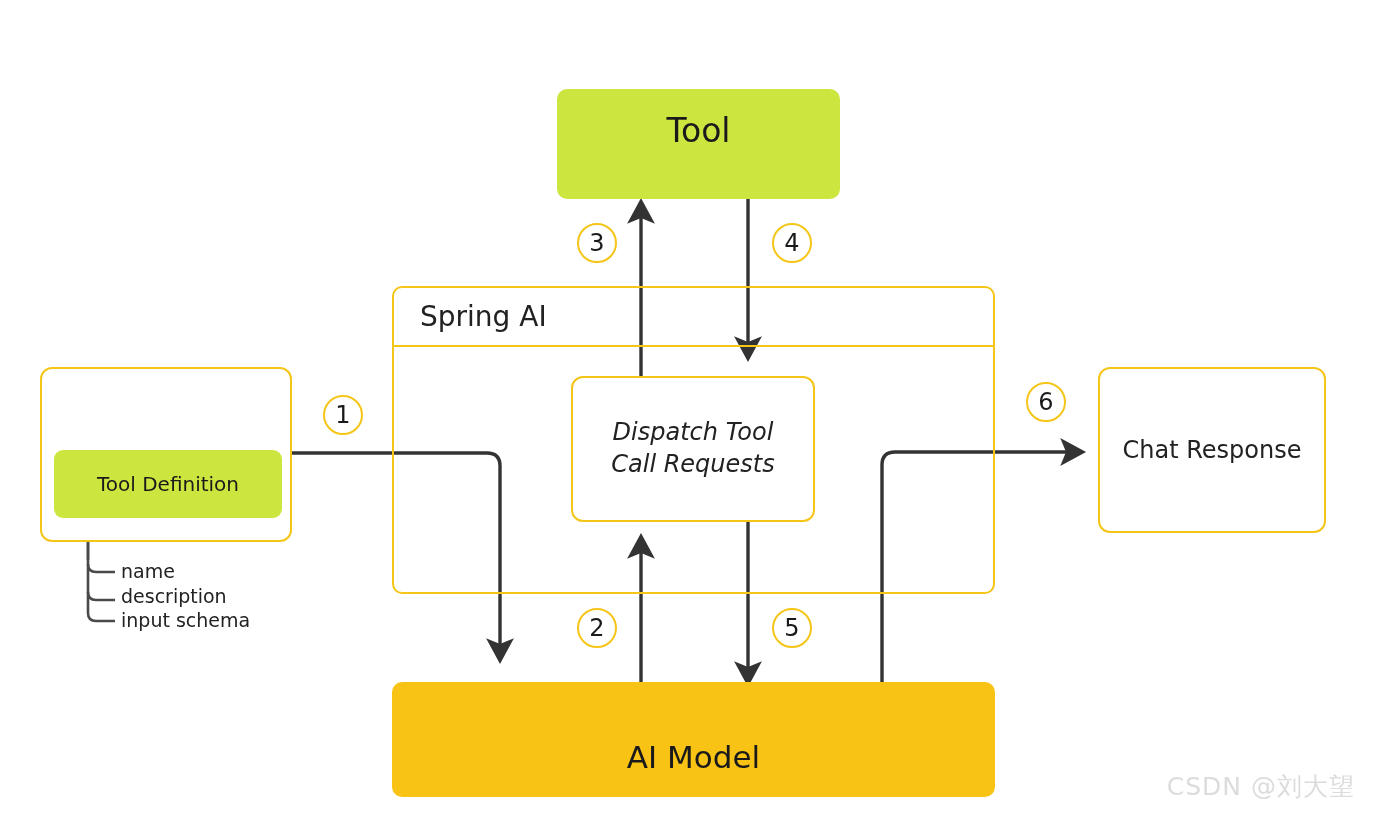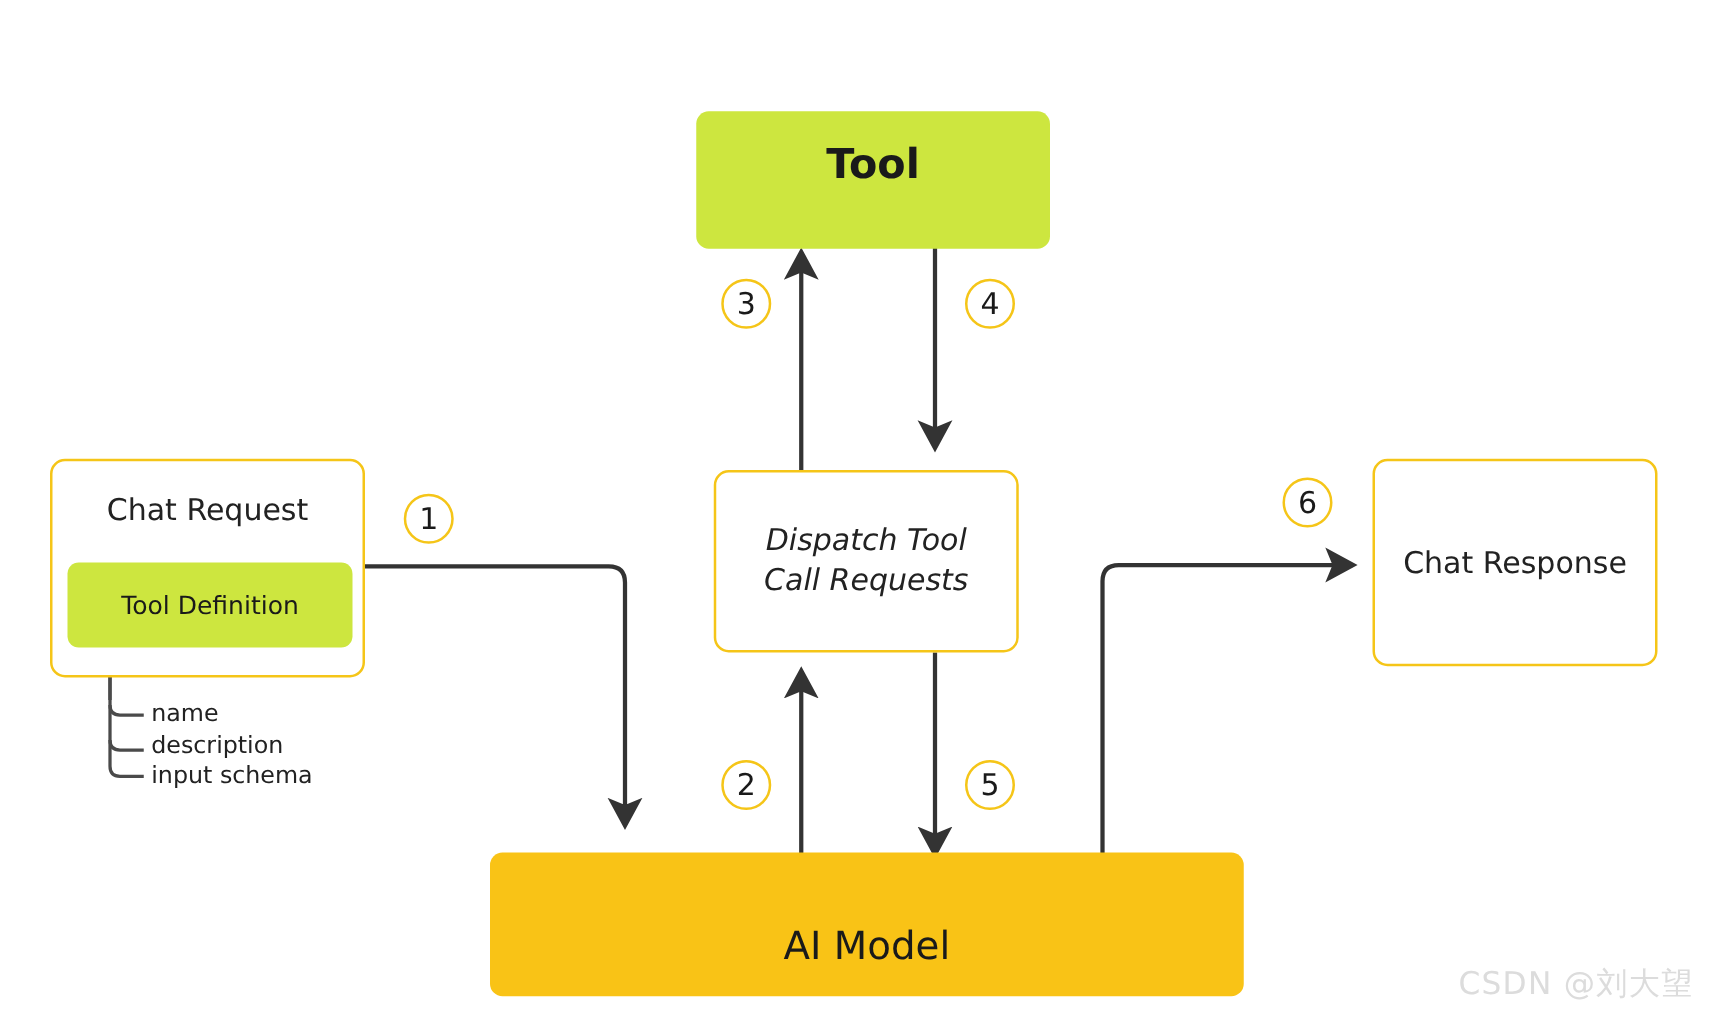--- a/index.html
+++ b/index.html
@@ -37,21 +37,21 @@
     left: 557px;
     top: 89px;
     width: 283px;
     height: 110px;
     border-radius: 10px;
     background: #cde63f;
   }
   #tool-box .node-label {
     font-size: 33px;
     color: #1a1a1a;
-    font-weight: 700;
+    font-weight: 400;
     margin-top: -28px;
   }
   
   #ai-model-box {
     left: 392px;
     top: 682px;
     width: 603px;
     height: 115px;
     border-radius: 10px;
     background: #f9c316;
@@ -229,28 +229,32 @@
       <path d="M88,560 L88,564 Q88,572 96,572 L115,572" fill="none" stroke="#4a4a4a" stroke-width="2.6"></path>
       <path d="M88,564 L88,592 Q88,600 96,600 L115,600" fill="none" stroke="#4a4a4a" stroke-width="2.6"></path>
       <path d="M88,592 L88,613 Q88,621 96,621 L115,621" fill="none" stroke="#4a4a4a" stroke-width="2.6"></path>
     </g>
   </svg>
 
   <div class="node-box" id="tool-box">
     <span class="node-label">Tool</span>
   </div>
 
+  <div class="node-box" id="spring-ai-box">
+    <div id="spring-ai-header">
+      <span id="spring-ai-title">Spring AI</span>
+    </div>
+  </div>
 
   <div class="node-box" id="dispatch-box">
     <span class="node-label">Dispatch Tool</span>
     <span class="node-label">Call Requests</span>
   </div>
 
   <div class="node-box" id="chat-request-box">
-    <span id="chat-request-title">Chat Request</span>
     <div id="tool-definition-box">
       <span>Tool Definition</span>
     </div>
   </div>
 
   <span class="tree-label" style="left:121px; top:560px;">name</span>
   <span class="tree-label" style="left:121px; top:585px;">description</span>
   <span class="tree-label" style="left:121px; top:609px;">input schema</span>
 
   <div class="node-box" id="chat-response-box">

